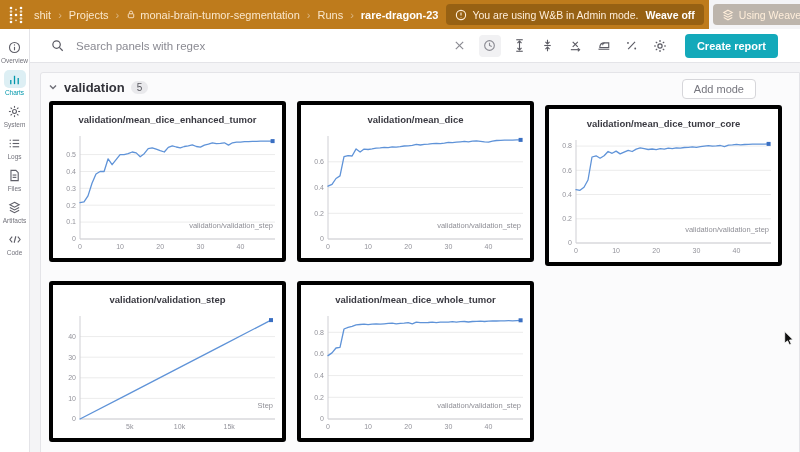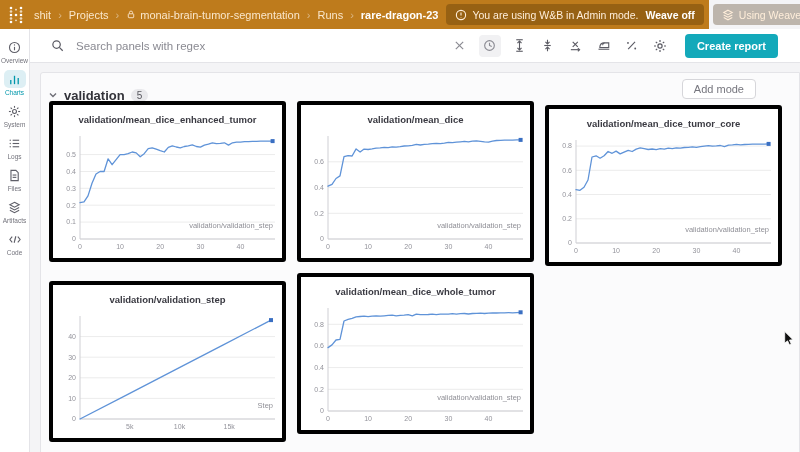--- a/index.html
+++ b/index.html
@@ -38,31 +38,31 @@
   .sb-item{display:flex;flex-direction:column;align-items:center;gap:1px;cursor:pointer;width:30px;}
   .sb-ico{width:22px;height:18px;display:flex;align-items:center;justify-content:center;color:#5f5f68;}
   .sb-label{font-size:6.5px;color:#73737c;}
   .sb-item.active .sb-ico{background:#ddeff4;border-radius:5px;color:var(--teal,#0097ab);}
   .sb-item.active .sb-label{color:var(--teal,#0097ab);}
 
   
   .content{position:absolute;left:30px;top:63px;right:0;bottom:0;background:#f4f4f6;}
   .panel{position:absolute;left:10px;top:9px;width:760px;height:385px;background:#fbfbfc;
          border:1px solid #e4e4e8;border-radius:3px 0 0 0;box-sizing:border-box;}
-  .panel-head{display:flex;align-items:center;height:28px;padding-left:7px;gap:6px;margin-top:8px;}
+  .panel-head{display:flex;align-items:center;height:28px;padding-left:7px;gap:6px;}
   .chev{display:inline-flex;color:#6e6e77;cursor:pointer;}
   .sec-title{font-size:13px;font-weight:700;color:#33333a;}
   .count-pill{background:#e9e9ec;color:#57575e;font-size:10px;border-radius:9px;padding:1px 6px;}
   .btn-add{position:absolute;right:43px;top:6px;background:#fff;border:1px solid #d6d6da;border-radius:4px;
            height:20px;padding:0 11px;font:11px "Liberation Sans",sans-serif;color:#76767e;cursor:pointer;}
 
   
   .card{position:absolute;width:237px;height:161px;background:#fff;border:4px solid #000000;border-radius:3px;
         box-sizing:border-box;cursor:pointer;}
-  .c0{left:8px;top:28px}.c1{left:256px;top:28px}.c2{left:504px;top:32px}.c3{left:8px;top:208px}.c4{left:256px;top:200px}
+  .c0{left:8px;top:28px}.c1{left:256px;top:28px}.c2{left:504px;top:32px}.c3{left:8px;top:208px}.c4{left:256px;top:208px}
   .chart-title{text-align:center;font-size:9.5px;font-weight:700;color:#3a3a42;padding-top:9px;height:13px;
                white-space:nowrap;overflow:hidden;}
   .card svg.plot{display:block;margin:4px auto 0 auto;}
   .xlabel{position:absolute;right:9px;bottom:28px;font-size:7.5px;color:#8f8f96;}
   .grid{stroke:#ececec;stroke-width:1;}
   .axis{stroke:#cfcfd4;stroke-width:1;}
   .tick{font:7px "Liberation Sans",sans-serif;fill:#93939b;}
   .series{fill:none;stroke:var(--line,#5f93d8);stroke-width:1.3;stroke-linejoin:round;stroke-linecap:round;}
   .endpoint{fill:var(--endpoint,#3a6fc2);}
 

